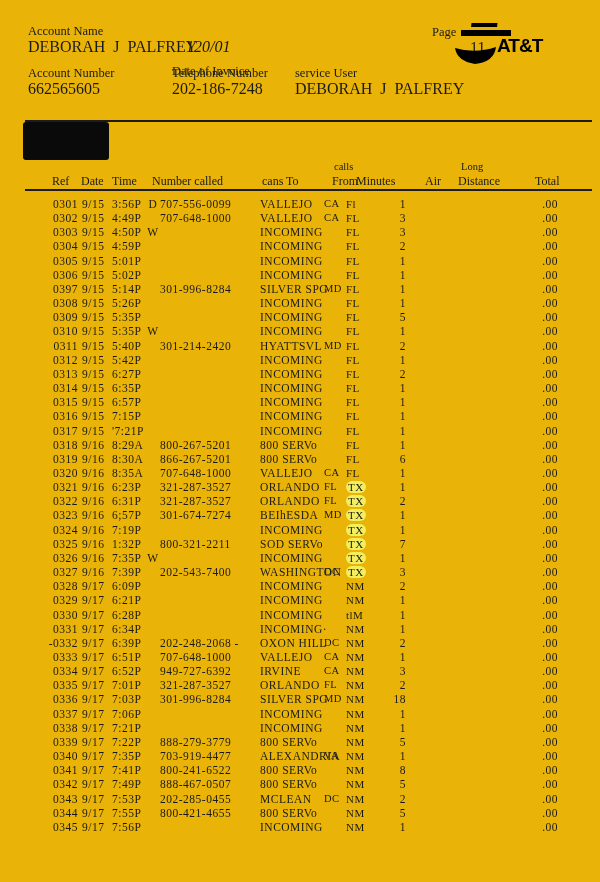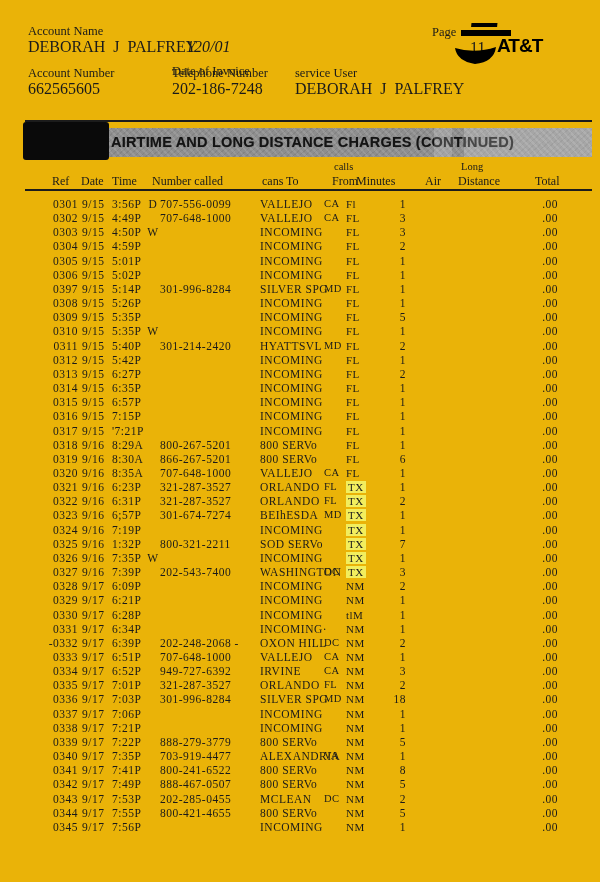--- a/index.html
+++ b/index.html
@@ -33,21 +33,21 @@
   .c-ref{width:38px;margin-left:40px;text-align:right;}
   .c-date{width:30px;margin-left:4px;}
   .c-time{width:34px;}
   .c-flag{width:14px;text-align:center;}
   .c-num{width:100px;}
   .c-city{width:64px;}
   .c-to{width:22px;font-size:10.5px;}
   .c-from{width:26px;font-size:11px;}
   .c-min{width:34px;text-align:right;}
   .c-tot{width:58px;margin-left:94px;text-align:right;}
-  .hlbg{padding:0 2px;}
+  .hlbg{padding:0 2px;border-radius:6px;}
 </style>
 </head>
 <body>
 
 <div class="page">
 
   <div class="abs lbl" style="left:28px;top:24px;">Account Name</div>
   <div class="abs val" style="left:28px;top:38px;">DEBORAH J PALFREY</div>
 
   <div class="abs lbl" style="left:172px;top:24px;margin-top:40px;">Date of Invoice</div>
@@ -66,25 +66,20 @@
   <div class="abs lbl" style="left:28px;top:66px;">Account Number</div>
   <div class="abs val" style="left:28px;top:80px;">662565605</div>
 
   <div class="abs lbl" style="left:172px;top:66px;">Telephone Number</div>
   <div class="abs val" style="left:172px;top:80px;">202-186-7248</div>
 
   <div class="abs lbl" style="left:295px;top:66px;">service User</div>
   <div class="abs val" style="left:295px;top:80px;">DEBORAH J PALFREY</div>
 
   <div class="rule" style="left:25px;top:120px;width:567px;height:2px;"></div>
-  <div class="bar">
-    <span>AIRTIME AND LONG DISTANCE CHARGES (CONTINUED)</span>
-    <span class="bar-light"></span>
-    <span class="bar-light2"></span>
-  </div>
   <div class="redact"></div>
 
   <div class="abs colhead-sm" style="left:334px;top:161px;">calls</div>
   <div class="abs colhead-sm" style="left:461px;top:161px;">Long</div>
 
   <div class="abs colhead" style="left:52px;top:174px;">Ref</div>
   <div class="abs colhead" style="left:81px;top:174px;">Date</div>
   <div class="abs colhead" style="left:112px;top:174px;">Time</div>
   <div class="abs colhead" style="left:152px;top:174px;">Number called</div>
   <div class="abs colhead" style="left:262px;top:174px;">cans To</div>

